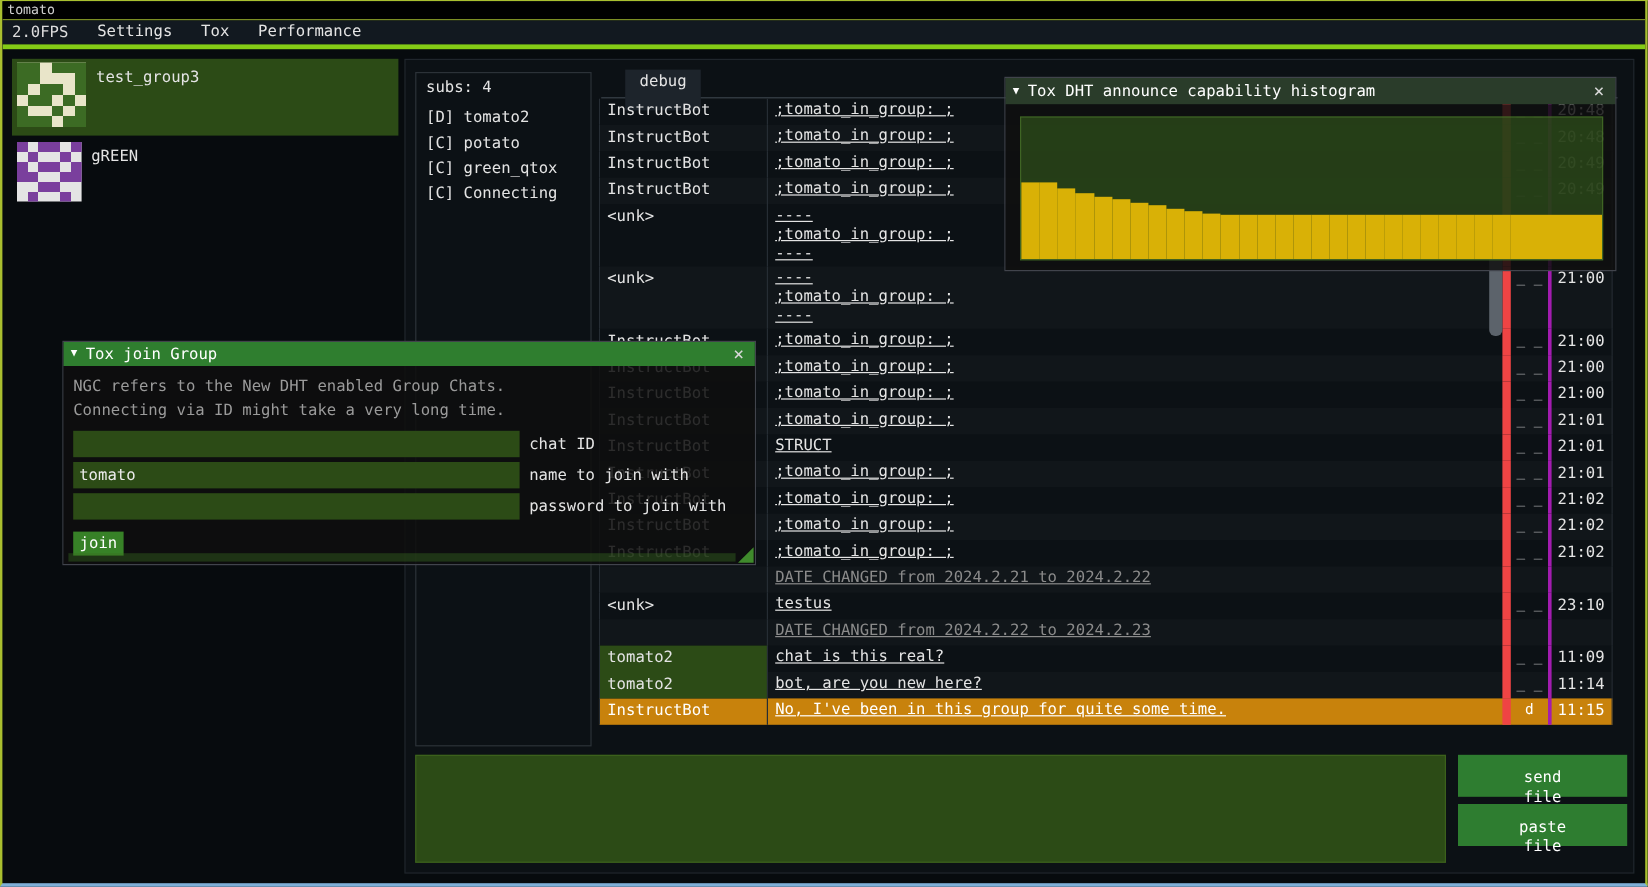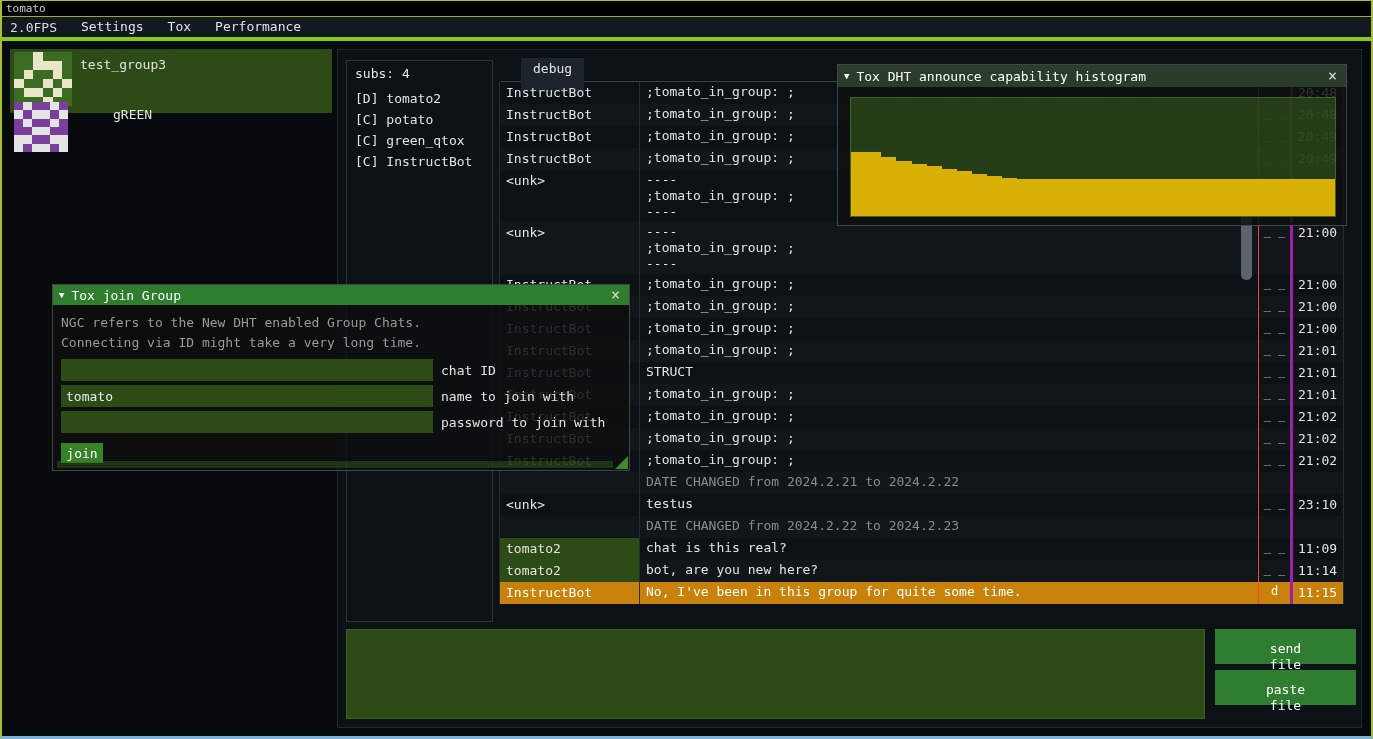--- a/index.html
+++ b/index.html
@@ -22,21 +22,21 @@
               padding-left:4px; color:#cfcfcf; border-bottom:1px solid #99b02c; }
   .menubar { height:24px; background:#121920; display:flex; align-items:center;
              border-bottom:4px solid #84cc16; }
   .menubar .fps { padding:0 12px 0 8px; color:#dcdcdc; }
   .menu-item { padding:0 12px; height:24px; line-height:24px; cursor:default; }
 
   
   .group-item { position:absolute; left:8px; width:322px; height:64px;
                 display:flex; align-items:flex-start; cursor:pointer; }
   #group-0 { top:48px; background:#2c4b16; }
-  #group-1 { top:98px; height:60px;gap:37px; }
+  #group-1 { top:114px; height:60px; }
   .group-avatar { margin:3px 8px 0 4px; display:block; }
   .group-label { margin-top:8px; }
 
   
   .chatwin { position:absolute; left:335px; top:48px; width:1025px; height:679px;
              background:#0c1115; border:1px solid #20262c; }
 
   .subs { position:absolute; left:8px; top:10px; width:147px; height:562px;
           border:1px solid #2c3238; }
   .subs-header { padding:5px 8px 7px; }
@@ -46,21 +46,21 @@
             border-bottom:1px solid #3a424a; }
   .tab { display:inline-block; height:34px; padding:3px 12px 0; background:#1d242b;
          margin-left:20px; cursor:pointer;text-align:center; }
 
   .chat-table { position:absolute; left:161px; top:32px; width:845px; height:533px;
                 overflow:hidden; }
   .crow { display:flex; align-items:stretch; min-height:22px; }
   .crow.alt { background:rgba(255,255,255,0.025); }
   .c-name   { width:141px; padding:2px 6px; border-left:1px solid #262d34;
               border-right:1px solid #262d34; line-height:17px; }
-  .c-msg    { width:619px; padding:2px 6px; border-right:1px solid #ef4444; }
+  .c-msg    { width:619px; padding:2px 6px; border-right:7px solid #ef4444;text-decoration:underline; }
   .c-msg div { line-height:16px; }
   .c-status { width:34px; padding:2px 2px; border-right:3px solid #a21caf;
               color:#b9b9b9; text-align:center; font-size:12px; }
   .c-time   { width:51px; padding:2px 5px; border-right:1px solid #262d34; line-height:17px; }
   .t-date .c-msg { color:#8b8b8b; }
   .t-self .c-name { background:#2c4b16; }
   .t-highlight { background:#c8820c; }
   .t-highlight .c-status, .t-highlight .c-name, .t-highlight .c-msg,
   .t-highlight .c-time { color:#ffffff; }
   .scroll-thumb { position:absolute; left:903px; top:148px; width:11px; height:82px;
@@ -171,21 +171,21 @@
   <span class="group-label">gREEN</span>
 </div>
 
 <div class="chatwin">
 
   <div class="subs">
     <div class="subs-header">subs: 4</div>
     <div class="member">[D] tomato2</div>
     <div class="member">[C] potato</div>
     <div class="member">[C] green_qtox</div>
-    <div class="member">[C] InstructBot</div>
+    <div class="member">[C] Connecting</div>
   </div>
 
   <div class="tabbar">
     <span class="tab">debug</span>
   </div>
 
   <div class="chat-table">
       <div class="crow t-normal">
     <div class="c-name"><span>InstructBot</span></div>
     <div class="c-msg">

